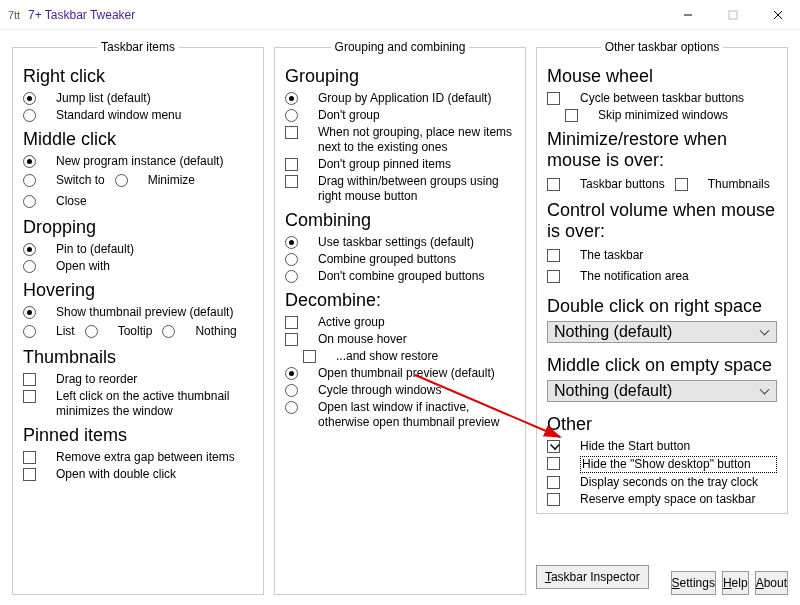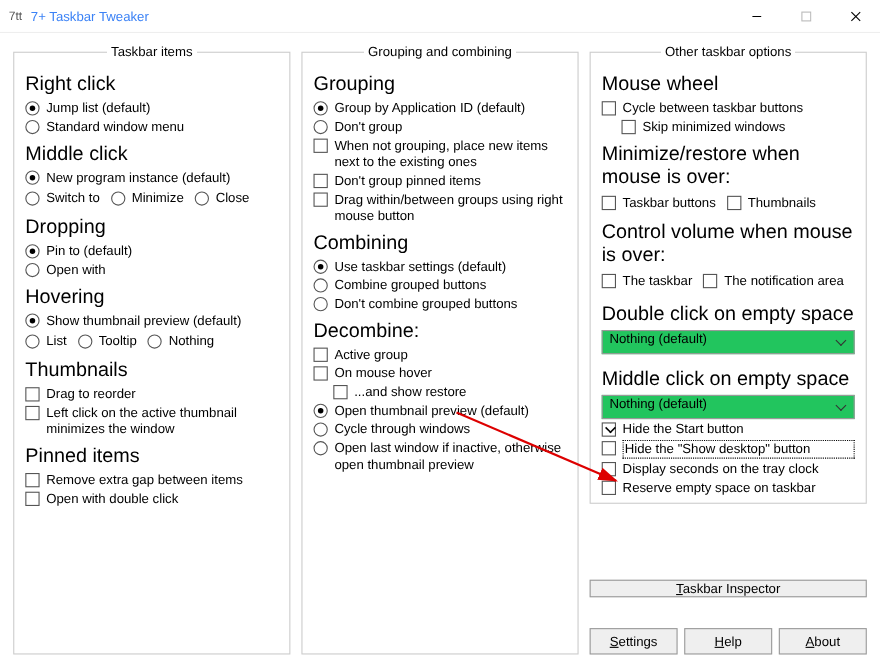--- a/index.html
+++ b/index.html
@@ -18,21 +18,21 @@
     display: flex;
     align-items: center;
     padding-left: 6px;
     border-bottom: 1px solid #eee;
   }
   .titlebar .appicon {
     width: 16px; height: 16px; margin-right: 6px;
     display: inline-flex; align-items: center; justify-content: center;
     font-weight: normal; font-size: 11px; color: #555;
   }
-  .titlebar .title { flex: 1; font-size: 12px; color: #3b82f6; }
+  .titlebar .title { flex: 1; font-size: 12px; color: #4c1d95; }
   .winbtns { display: flex; }
   .winbtn {
     width: 45px; height: 30px;
     display: flex; align-items: center; justify-content: center;
     color: #333;
   }
   .winbtn.max { color: #bbb; }
   .winbtn svg { width: 10px; height: 10px; }
   .client {
     padding: 10px 12px 8px 12px;
@@ -93,33 +93,34 @@
   }
   .check-g.checked::after {
     content: "";
     position: absolute;
     left: 2px; top: -1px;
     width: 8px; height: 8px;
     border-right: 2px solid #000;
     border-bottom: 2px solid #000;
     transform: rotate(45deg) scale(0.7);
   }
-  .opt .lbl { flex: 1; }
+  .opt .lbl { flex: 1; margin-left: 14px; }
   .inline-opts { display: flex; flex-wrap: wrap; gap: 2px 10px; }
   .inline-opts .opt { margin: 2px 0; }
   .indent1 { margin-left: 18px; }
   .combo {
     width: 100%;
     height: 22px;
     border: 1px solid #999;
-    background: #22c55e;
-    display: flex;
+    background: #e5e5e5;
+    display: flex;
+    align-items: center;
     padding: 0 22px 0 6px;
     position: relative;
-    font-size: 12px;
+    font-size: 16px;
     margin-top: 2px;
   }
   .combo::after {
     content: "";
     position: absolute;
     right: 8px; top: 50%;
     width: 6px; height: 6px;
     border-right: 1px solid #333;
     border-bottom: 1px solid #333;
     transform: translateY(-70%) rotate(45deg);
@@ -137,21 +138,21 @@
     display: flex;
     align-items: center;
     justify-content: center;
     font-size: 12px;
   }
   .btn.wide { width: 100%; }
   .underline-first::first-letter { text-decoration: underline; }
   .col3-bottom {
     margin-top: auto;
     display: flex;
-    flex-direction: column;
+    flex-direction: row;
     gap: 22px;
     padding-top: 6px;
   }
   .hl { border: 1px dotted #000; padding: 0 1px; }
   
   .arrow-overlay {
     position: absolute;
     left: 405px;
     top: 365px;
     pointer-events: none;
@@ -371,30 +372,31 @@
         <div class="opt">
             <span class="glyph check-g"></span>
             <span class="lbl">The taskbar</span>
           </div>
         <div class="opt">
             <span class="glyph check-g"></span>
             <span class="lbl">The notification area</span>
           </div>
       </div>
 
-      <div class="section-hd" style="margin-top:10px">Double click on empty space</div>
+      <div class="section-hd" style="margin-top:10px">Double click on right space</div>
       <div class="combo">
           <span>Nothing (default)</span>
         </div>
 
       <div class="section-hd" style="margin-top:12px">Middle click on empty space</div>
       <div class="combo">
           <span>Nothing (default)</span>
         </div>
 
+      <div class="section-hd" style="margin-top:12px">Other</div>
       <div class="opt">
           <span class="glyph check-g checked"></span>
           <span class="lbl">Hide the Start button</span>
         </div>
       <div class="opt">
           <span class="glyph check-g"></span>
           <span class="lbl hl">Hide the "Show desktop" button</span>
         </div>
       <div class="opt">
           <span class="glyph check-g"></span>

